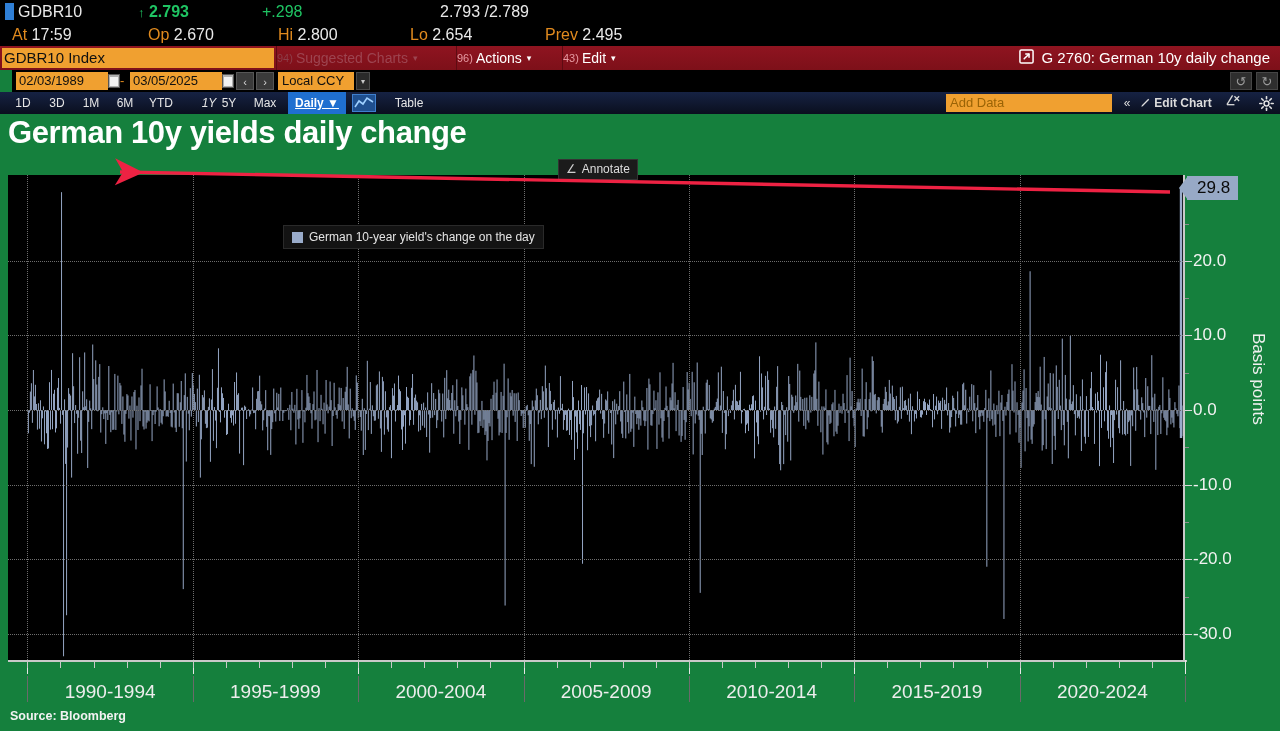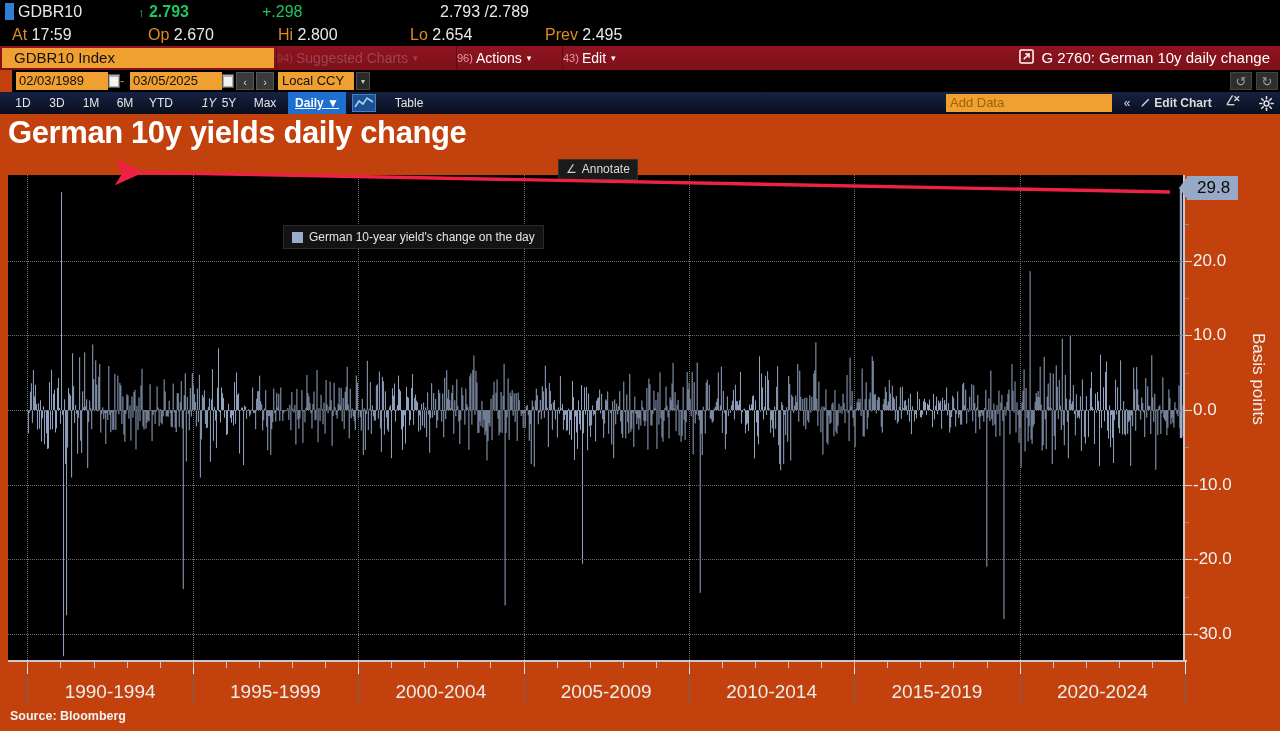--- a/index.html
+++ b/index.html
@@ -1,18 +1,18 @@
 <!DOCTYPE html>
 <html><head>
 <meta charset="utf-8">
 <title>Bloomberg Terminal — German 10y yields daily change</title>
 <style>
   html,body{margin:0;padding:0;background:#000;}
   body{width:1280px;height:731px;overflow:hidden;font-family:"Liberation Sans",sans-serif;color:#fff;}
-  .root{position:relative;width:1280px;height:731px;background:#c2410c;}
+  .root{position:relative;width:1280px;height:731px;background:#15803d;}
 
   
   .quotebar{position:absolute;left:0;top:0;width:1280px;height:46px;background:#000;}
   .qrow{position:absolute;left:0;width:1280px;height:23px;white-space:nowrap;}
   .qrow.r1{top:0;}
   .qrow.r2{top:23px;}
   .qcell{position:absolute;top:0;height:23px;line-height:23px;font-size:16px;}
   .blue-sq{position:absolute;left:5px;top:3px;width:9px;height:17px;background:#2f7fd6;}
   .tkr{left:18px;color:#e9e9e9;font-size:16px;}
   .lastbox{left:138px;color:#1fc463;font-weight:bold;}
@@ -23,21 +23,21 @@
   .val{color:#e9e9e9;}
   .c-at{left:12px;}
   .c-op{left:148px;}
   .c-hi{left:278px;}
   .c-lo{left:410px;}
   .c-prev{left:545px;}
 
   
   .redbar{position:absolute;left:0;top:46px;width:1280px;height:24px;background:linear-gradient(180deg,#8f1420 0%,#7d1019 100%);}
   .secbox{position:absolute;left:2px;top:2px;width:272px;height:20px;background:#f0a030;color:#101010;
-          font-size:15px;line-height:20px;padding-left:12px;box-sizing:border-box;}
+          font-size:15px;line-height:20px;padding-left:2px;box-sizing:border-box;}
   .rb-item{position:absolute;top:0;height:24px;line-height:24px;font-size:14px;color:#fff;
            border-left:1px solid #5e0b12;padding:0 0;box-sizing:border-box;}
   .rb-num{color:#e79aa2;font-size:11px;margin-right:3px;vertical-align:1px;}
   .rb-dim{color:#9d4450;}
   .rb-dim .rb-num{color:#8e3d48;}
   .rb-caret{font-size:9px;margin-left:5px;vertical-align:2px;}
   .rb-sugg{left:276px;width:180px;}
   .rb-act{left:456px;width:106px;}
   .rb-edit{left:562px;width:88px;}
   .rb-title{position:absolute;right:0;top:0;height:20px;line-height:24px;font-size:15px;

